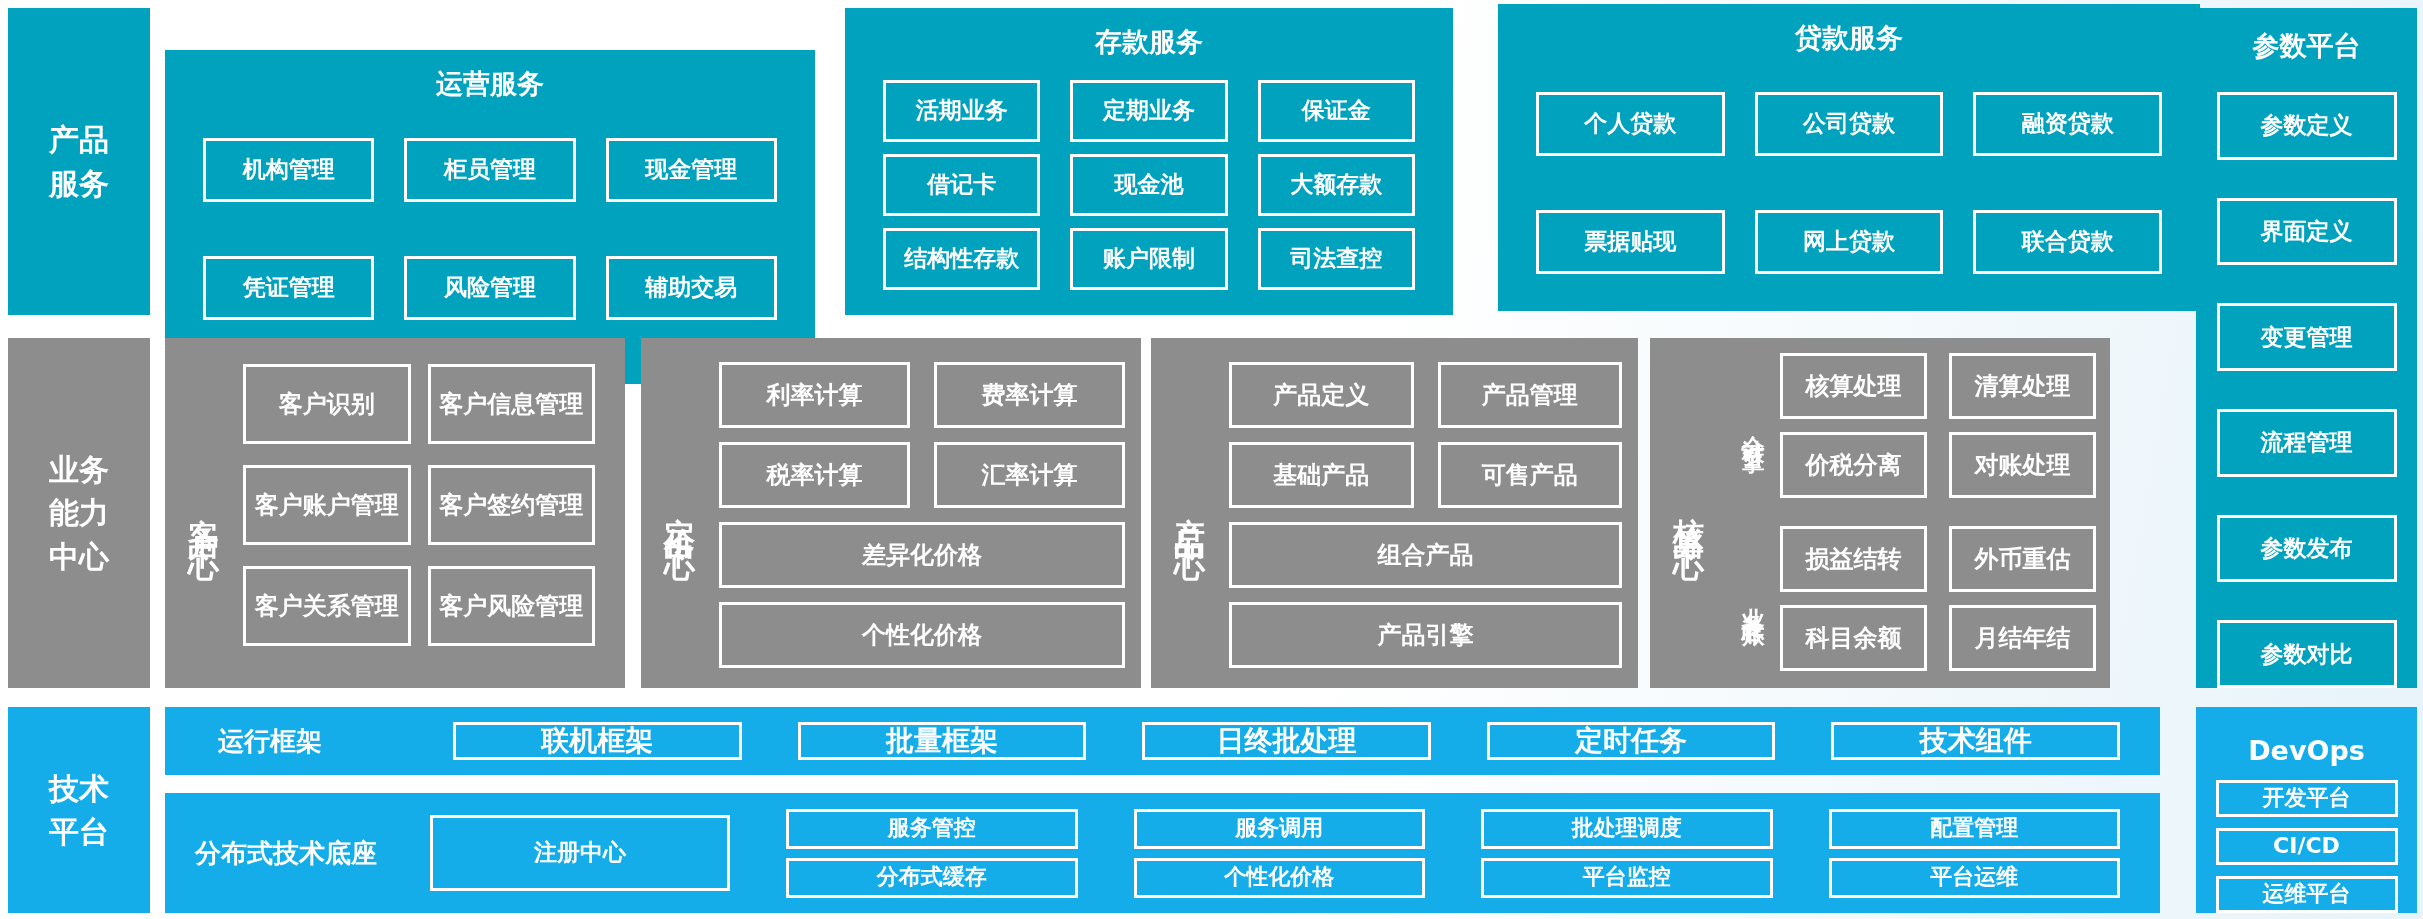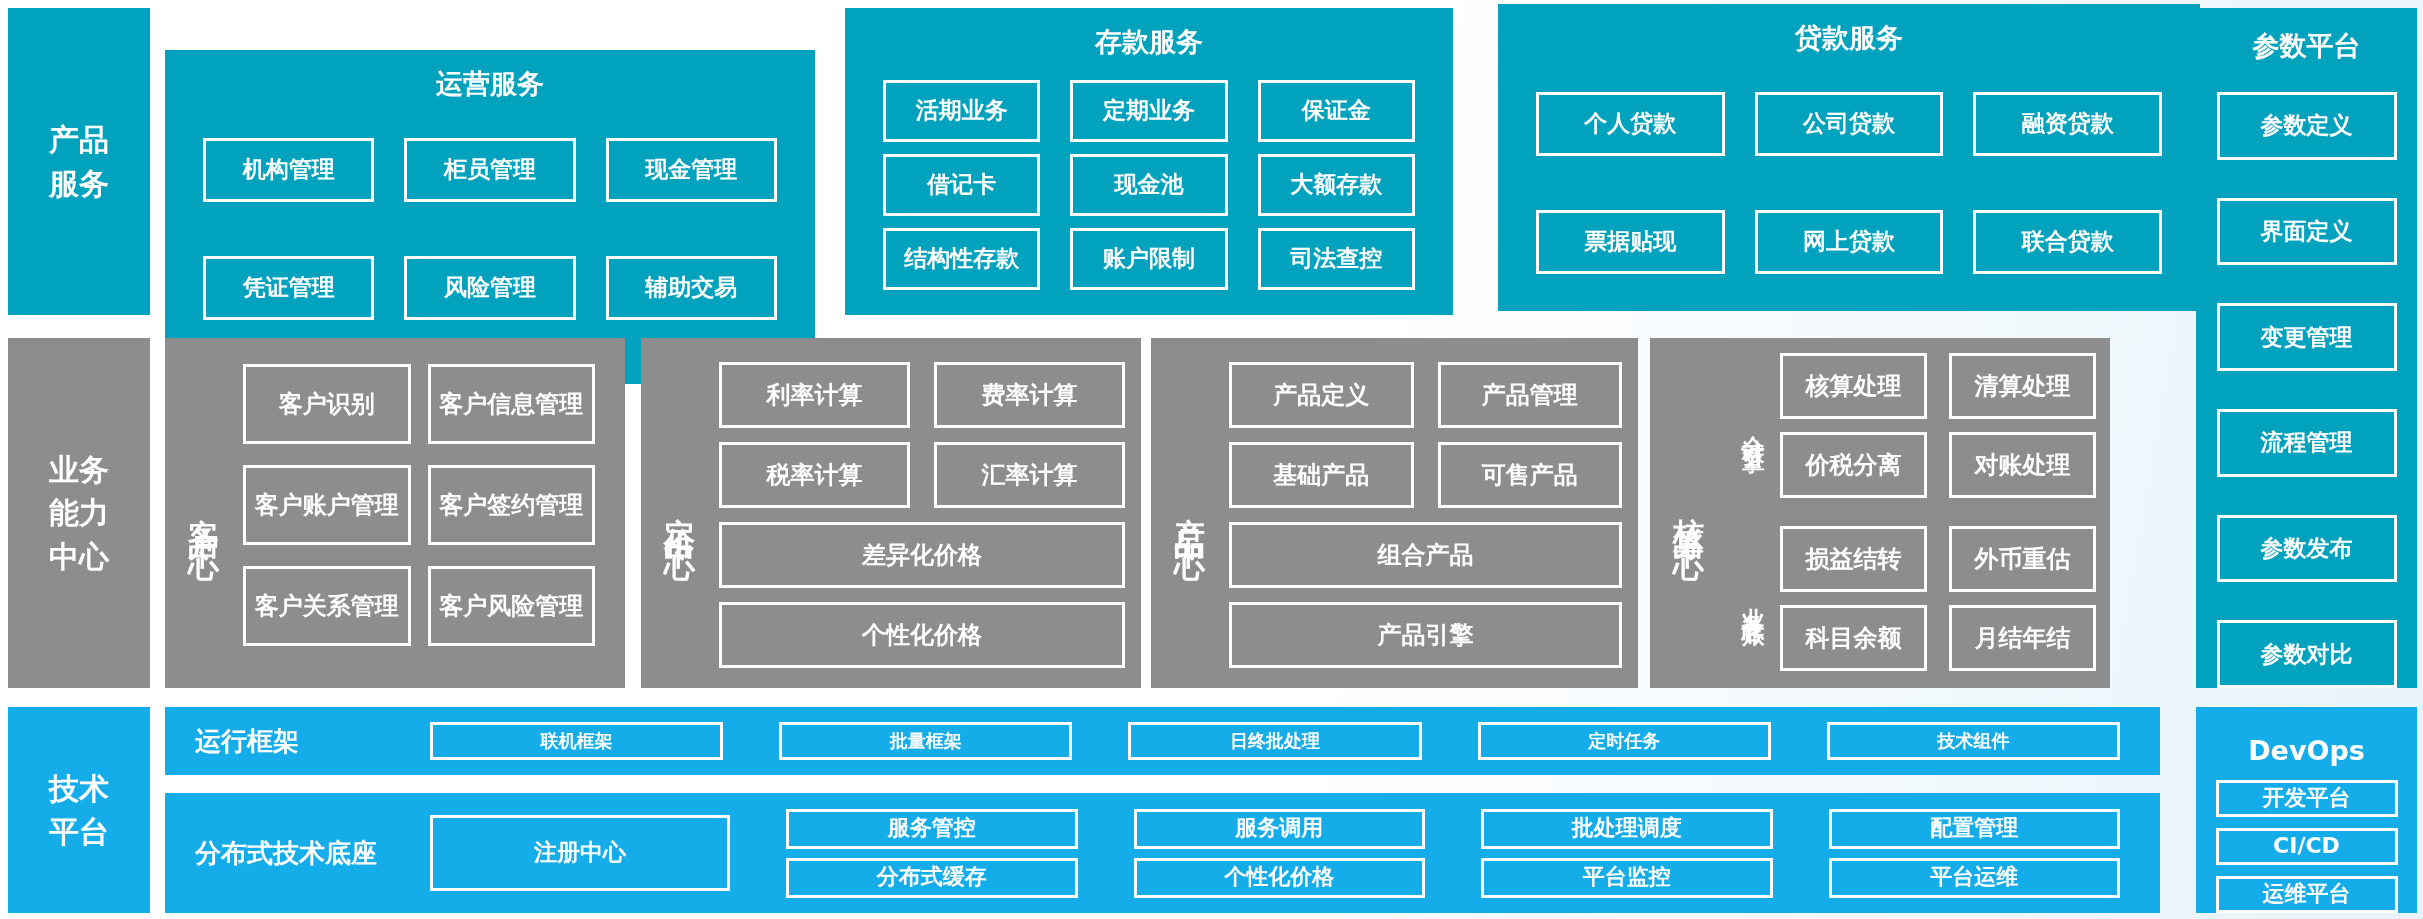--- a/index.html
+++ b/index.html
@@ -55,25 +55,25 @@
   #c-pricing .cgrid,#c-product .cgrid{flex:1;display:grid;grid-template-columns:1fr 1fr;grid-auto-rows:66px;gap:14px 24px;margin:24px 16px 0 0;}
   .wide{grid-column:1/-1;}
   .acc-groups{flex:1;display:flex;flex-direction:column;gap:28px;margin:15px 14px 0 0;}
   .acc-group{display:flex;}
   .acc-vwrap{flex:0 0 52px;display:flex;align-items:center;justify-content:center;}
   .acc-vlabel{writing-mode:vertical-rl;text-orientation:upright;font-size:23px;font-weight:bold;letter-spacing:5px;}
   .acc-grid{flex:1;display:grid;grid-template-columns:1fr 1fr;grid-auto-rows:66px;gap:13px 22px;}
 
   
   .tech-row{display:flex;align-items:center;}
-  #t-runtime{left:165px;top:707px;width:1995px;height:68px;}
+  #t-runtime{left:165px;top:707px;width:1995px;height:68px;padding-left:23px;}
   #t-distributed{left:165px;top:793px;width:1995px;height:120px;}
   .row-label{font-size:26px;font-weight:bold;padding-left:30px;flex:0 0 235px;}
   #t-runtime .row-boxes{flex:1;display:flex;gap:56px;margin-right:40px;}
-  #t-runtime .box{flex:1;height:38px;font-size:18px;}
+  #t-runtime .box{flex:1;height:38px;font-size:28px;}
   .featured-box{flex:0 0 300px;height:76px;font-size:23px;}
   .dgrid{flex:1;display:grid;grid-template-columns:repeat(4,1fr);grid-auto-rows:40px;gap:9px 56px;margin:0 40px 0 56px;}
   .dgrid .box{font-size:22px;}
 
   
   #devops{left:2196px;top:707px;width:221px;height:206px;display:flex;flex-direction:column;align-items:center;}
   #devops .panel-title{padding-top:28px;}
   #devops .pbox{width:182px;height:40px;margin-top:11px;font-size:22px;}
   #devops .pbox:first-of-type{margin-top:14px;}
 </style>

